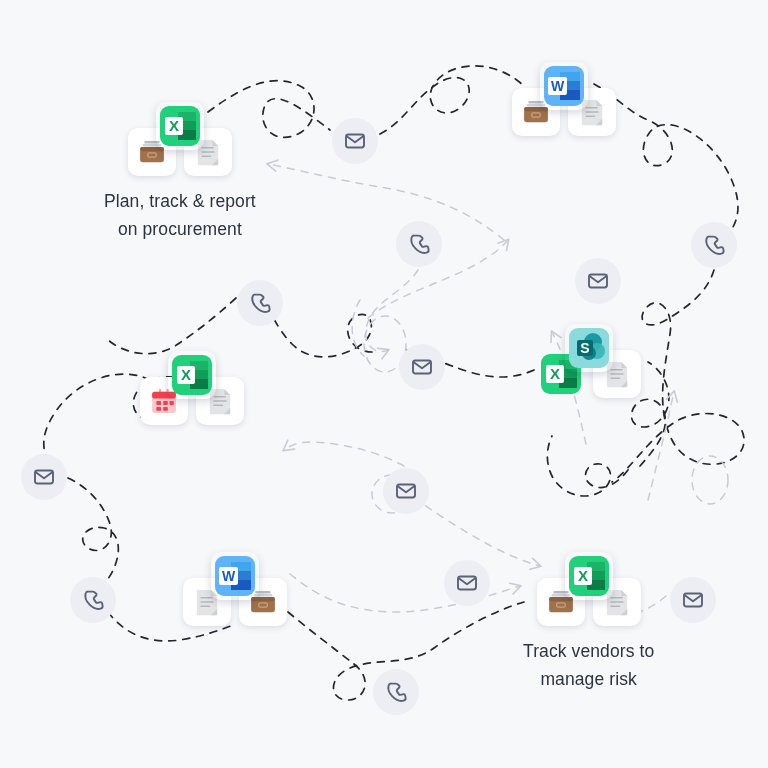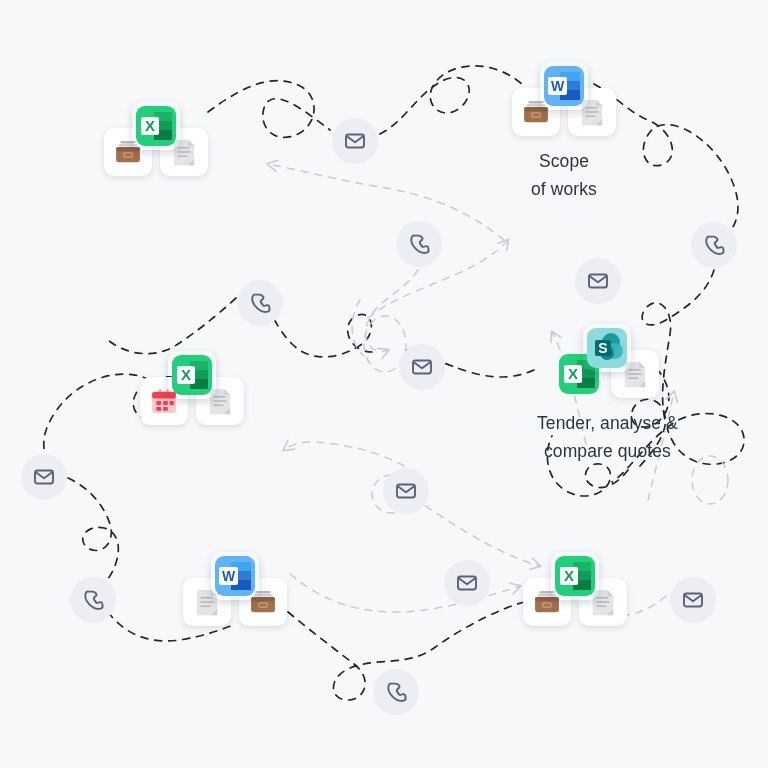--- a/index.html
+++ b/index.html
@@ -183,20 +183,22 @@
           <rect x="2" y="2" width="40" height="40" rx="9" fill="#21d07a"></rect>
           <path d="M20 8 h16 a2 2 0 0 1 2 2 v24 a2 2 0 0 1 -2 2 H20 Z" fill="#0f9d58"></path>
           <rect x="20" y="8" width="18" height="9" fill="#1ab367"></rect>
           <rect x="20" y="17" width="18" height="9" fill="#0f9d58"></rect>
           <rect x="20" y="26" width="18" height="10" fill="#0b7c46"></rect>
           <rect x="7" y="13" width="18" height="18" rx="2" fill="#ffffff"></rect>
           <text x="16" y="27" font-family="Liberation Sans, sans-serif" font-size="15" font-weight="bold" fill="#0f9d58" text-anchor="middle">X</text>
         </svg>
       </div>
     </div>
+    <div class="caption">Plan, track &amp; report
+on procurement</div>
   </div>
 
   <div class="node" style="left:512px; top:62px;">
     <div class="tiles">
       <div class="tile left">
         <svg viewBox="0 0 40 40">
           <rect x="11" y="7" width="18" height="3" rx="1.2" fill="#b9bcc4"></rect>
           <rect x="9" y="10.5" width="22" height="3" rx="1.2" fill="#cfd2d8"></rect>
           <rect x="6" y="14" width="28" height="18" rx="2.5" fill="#a1714a"></rect>
           <rect x="6" y="14" width="28" height="5" rx="2.5" fill="#8d6140"></rect>
@@ -220,22 +222,20 @@
           <rect x="2" y="2" width="40" height="40" rx="9" fill="#5fb4f7"></rect>
           <path d="M18 8 h18 a2 2 0 0 1 2 2 v24 a2 2 0 0 1 -2 2 H18 Z" fill="#2b7cd3"></path>
           <rect x="18" y="8" width="20" height="9" fill="#41a5ee"></rect>
           <rect x="18" y="17" width="20" height="9" fill="#2b7cd3"></rect>
           <rect x="18" y="26" width="20" height="10" fill="#185abd"></rect>
           <rect x="6" y="13" width="19" height="18" rx="2" fill="#ffffff"></rect>
           <text x="15.5" y="27" font-family="Liberation Sans, sans-serif" font-size="14" font-weight="bold" fill="#185abd" text-anchor="middle">W</text>
         </svg>
       </div>
     </div>
-    <div class="caption">Scope
-of works</div>
   </div>
 
   <div class="node" style="left:537px; top:324px;">
     <div class="tiles">
       <div class="tile left" style="background:transparent; box-shadow:none;">
         <svg viewBox="0 0 44 44" style="width:44px;height:44px">
           <rect x="2" y="2" width="40" height="40" rx="9" fill="#21d07a"></rect>
           <path d="M20 8 h16 a2 2 0 0 1 2 2 v24 a2 2 0 0 1 -2 2 H20 Z" fill="#0f9d58"></path>
           <rect x="20" y="8" width="18" height="9" fill="#1ab367"></rect>
           <rect x="20" y="17" width="18" height="9" fill="#0f9d58"></rect>
@@ -260,22 +260,20 @@
         <svg viewBox="0 0 44 44">
           <rect x="2" y="2" width="40" height="40" rx="9" fill="#8bdbdd"></rect>
           <circle cx="26" cy="16" r="9" fill="#1a9ba1"></circle>
           <circle cx="30" cy="25" r="8" fill="#36b5b8" opacity="0.92"></circle>
           <circle cx="22" cy="27" r="7" fill="#0f7a80" opacity="0.9"></circle>
           <rect x="10" y="14" width="16" height="16" rx="2" fill="#036c70"></rect>
           <text x="18" y="27" font-family="Liberation Sans, sans-serif" font-size="14" font-weight="bold" fill="#ffffff" text-anchor="middle">S</text>
         </svg>
       </div>
     </div>
-    <div class="caption">Tender, analyse &amp;
-compare quotes</div>
   </div>
 
   <div class="node" style="left:140px; top:351px;">
     <div class="tiles">
       <div class="tile left">
         <svg viewBox="0 0 40 40">
           <rect x="14" y="6" width="2.6" height="6" rx="1.3" fill="#f7a0a6"></rect>
           <rect x="23" y="6" width="2.6" height="6" rx="1.3" fill="#f7a0a6"></rect>
           <rect x="6" y="9" width="28" height="25" rx="3" fill="#fbc7cb"></rect>
           <rect x="6" y="9" width="28" height="8" rx="3" fill="#f2414e"></rect>
@@ -379,20 +377,22 @@
           <rect x="2" y="2" width="40" height="40" rx="9" fill="#21d07a"></rect>
           <path d="M20 8 h16 a2 2 0 0 1 2 2 v24 a2 2 0 0 1 -2 2 H20 Z" fill="#0f9d58"></path>
           <rect x="20" y="8" width="18" height="9" fill="#1ab367"></rect>
           <rect x="20" y="17" width="18" height="9" fill="#0f9d58"></rect>
           <rect x="20" y="26" width="18" height="10" fill="#0b7c46"></rect>
           <rect x="7" y="13" width="18" height="18" rx="2" fill="#ffffff"></rect>
           <text x="16" y="27" font-family="Liberation Sans, sans-serif" font-size="15" font-weight="bold" fill="#0f9d58" text-anchor="middle">X</text>
         </svg>
       </div>
     </div>
+    <div class="caption">Track vendors to
+manage risk</div>
   </div>
 
   <div class="comm" style="left:332px; top:118px;">
     <svg viewBox="0 0 24 24" fill="none">
       <rect x="3" y="5.5" width="18" height="13" rx="2.4" stroke-width="1.9"></rect>
       <path d="M3.8 7.2 L12 13.2 L20.2 7.2" stroke-width="1.9" stroke-linecap="round" stroke-linejoin="round"></path>
     </svg>
   </div>
   <div class="comm" style="left:396px; top:221px;">
     <svg viewBox="0 0 24 24" fill="none">

